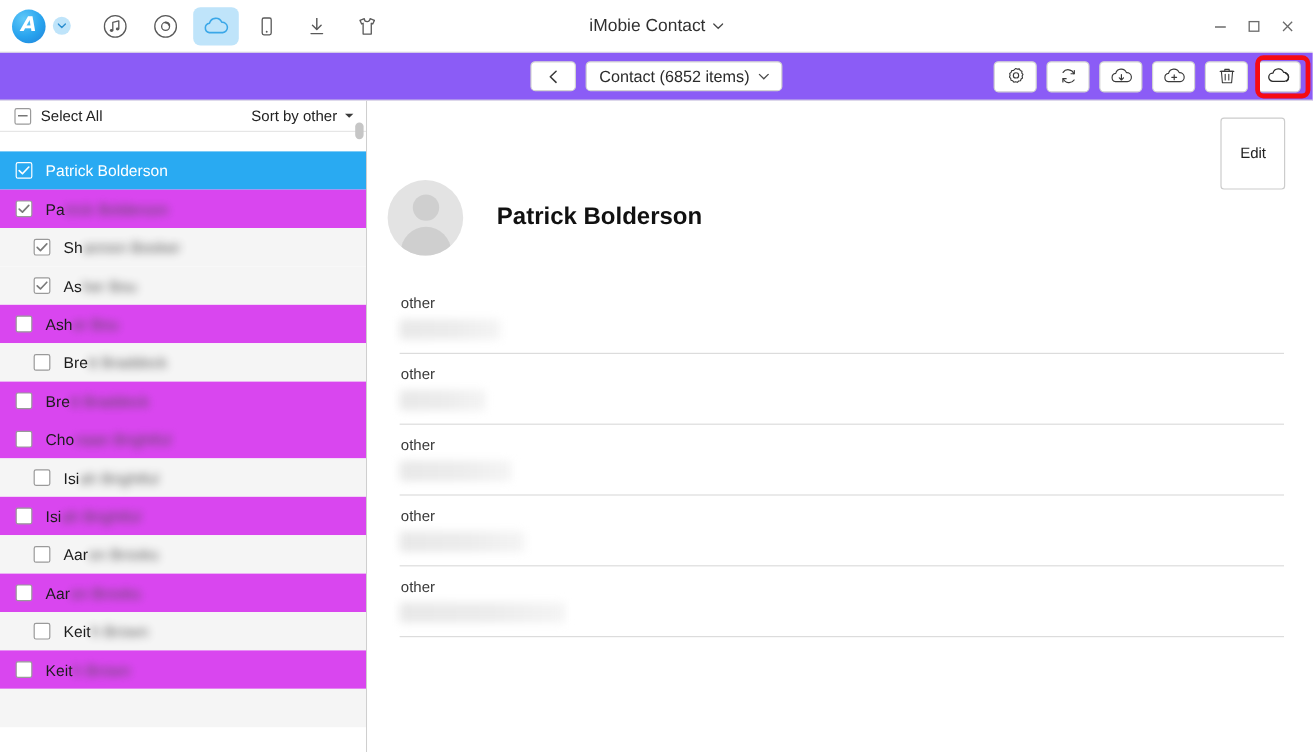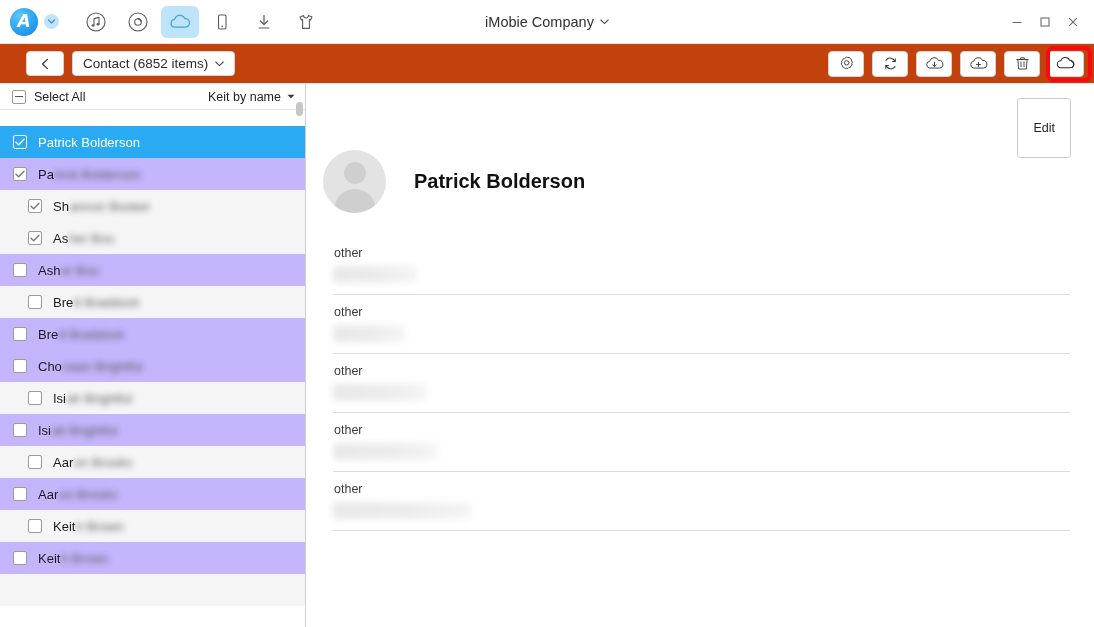--- a/index.html
+++ b/index.html
@@ -48,22 +48,22 @@
   }
   .title-text { font-size: 14.5px; color: #303030; }
   .title-caret { display: block; }
 
   .winbtns { position: absolute; right: 8px; top: 0; height: 43px; display: flex; align-items: center; gap: 2px; }
   .winbtn { width: 26px; height: 26px; display: flex; align-items: center; justify-content: center; color: #6b6b6b; }
 
   
   .actionbar {
     position: relative; height: 40px; min-height: 40px;
-    border-bottom: 1px solid #e2e2e2; background: #c2410c;
-    display: flex; align-items: center; padding: 0 26px;
+    border-bottom: 1px solid #e2e2e2; background: #8b5cf6;
+    display: flex; align-items: center; padding: 0 12px; justify-content: center;
   }
   .btn-box {
     border: 1px solid #d3d3d3; border-radius: 4px; background: #fff;
     display: flex; align-items: center; justify-content: center;
     color: #4a4a4a;
   }
   .back-btn { width: 38px; height: 25px; margin-right: 8px; }
   .crumb-btn { height: 25px; padding: 0 10px; gap: 7px; font-size: 13.5px; color: #2b2b2b; }
 
   .actions-right { position: absolute; right: 10px; top: 0; height: 39px; display: flex; align-items: center; gap: 8px; }
@@ -91,21 +91,21 @@
   .cb {
     width: 14px; height: 14px; border: 1px solid #9a9a9a; border-radius: 2px;
     background: #fff; display: flex; align-items: center; justify-content: center;
   }
   .cb.indet::after { content: ""; width: 8px; height: 1.5px; background: #555; display: block; }
   .sort { margin-left: auto; display: flex; align-items: center; gap: 6px; font-size: 12.5px; color: #222; }
 
   .rows { flex: 1; overflow: hidden; position: relative; }
   .row {
     height: 32px; display: flex; align-items: center; gap: 11px;
-    padding-left: 13px; font-size: 13px; color: #1c1c1c; background: #c4b5fd;
+    padding-left: 13px; font-size: 13px; color: #1c1c1c; background: #d946ef;
   }
   .row.alt { background: #f5f5f5; padding-left: 28px; }
   .row.selected { background: #29aaf2; color: #fff; }
   .row.selected .cb { border-color: #fff; background: transparent; }
   .row.selected .cb svg { color: #fff; }
   .cb svg { display: block; color: #7a7a7a; }
   .name { display: flex; align-items: baseline; white-space: nowrap; }
   .name .clear { }
   .name .blur {
     color: #4a4a4a; filter: blur(3.4px); opacity: 0.88; margin-left: 0.5px;
@@ -197,21 +197,21 @@
           </svg>
       </div>
       <div class="tab">
         <svg width="20" height="20" viewBox="0 0 20 20">
             <path d="M4 5 L7.6 3.6 A2.4 2.4 0 0 0 12.4 3.6 L16 5 L14.6 8 L13.4 7.4 V16.4 H6.6 V7.4 L5.4 8 Z" fill="none" stroke="currentColor" stroke-width="1.1" stroke-linejoin="round"></path>
           </svg>
       </div>
     </div>
 
     <div class="title-center">
-      <span class="title-text">iMobie Company</span>
+      <span class="title-text">iMobie Contact</span>
       <svg class="title-caret" width="9" height="6" viewBox="0 0 9 6">
           <path d="M0.8 1 L4.5 4.6 L8.2 1" fill="none" stroke="#4a4a4a" stroke-width="1.1" stroke-linecap="round"></path>
         </svg>
     </div>
 
     <div class="winbtns">
       <div class="winbtn">
         <svg width="12" height="12" viewBox="0 0 12 12">
             <path d="M1.5 6.5 H10.5" stroke="currentColor" stroke-width="1.1"></path>
           </svg>
@@ -290,21 +290,21 @@
 
   <div class="body">
 
     <div class="sidebar">
       <div class="list-head">
         <div class="select-all">
           <span class="cb indet"></span>
           <span>Select All</span>
         </div>
         <div class="sort">
-          <span>Keit by name</span>
+          <span>Sort by other</span>
           <svg width="8" height="5" viewBox="0 0 8 5">
               <path d="M0.5 0.8 L4 4.2 L7.5 0.8 Z" fill="#3a3a3a"></path>
             </svg>
         </div>
       </div>
 
       <div class="rows" id="contact-rows">
           <div class="row selected">
             <span class="cb">
               <svg width="10" height="8" viewBox="0 0 10 8">

